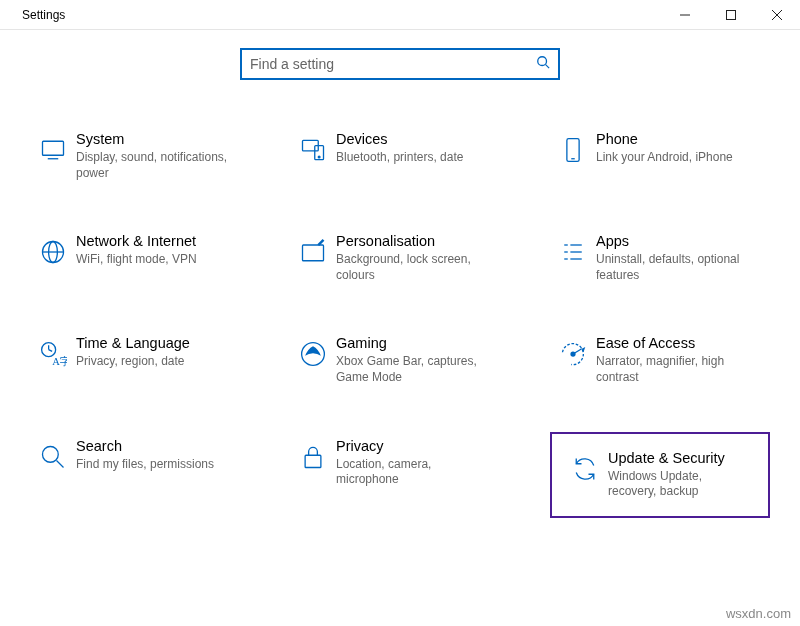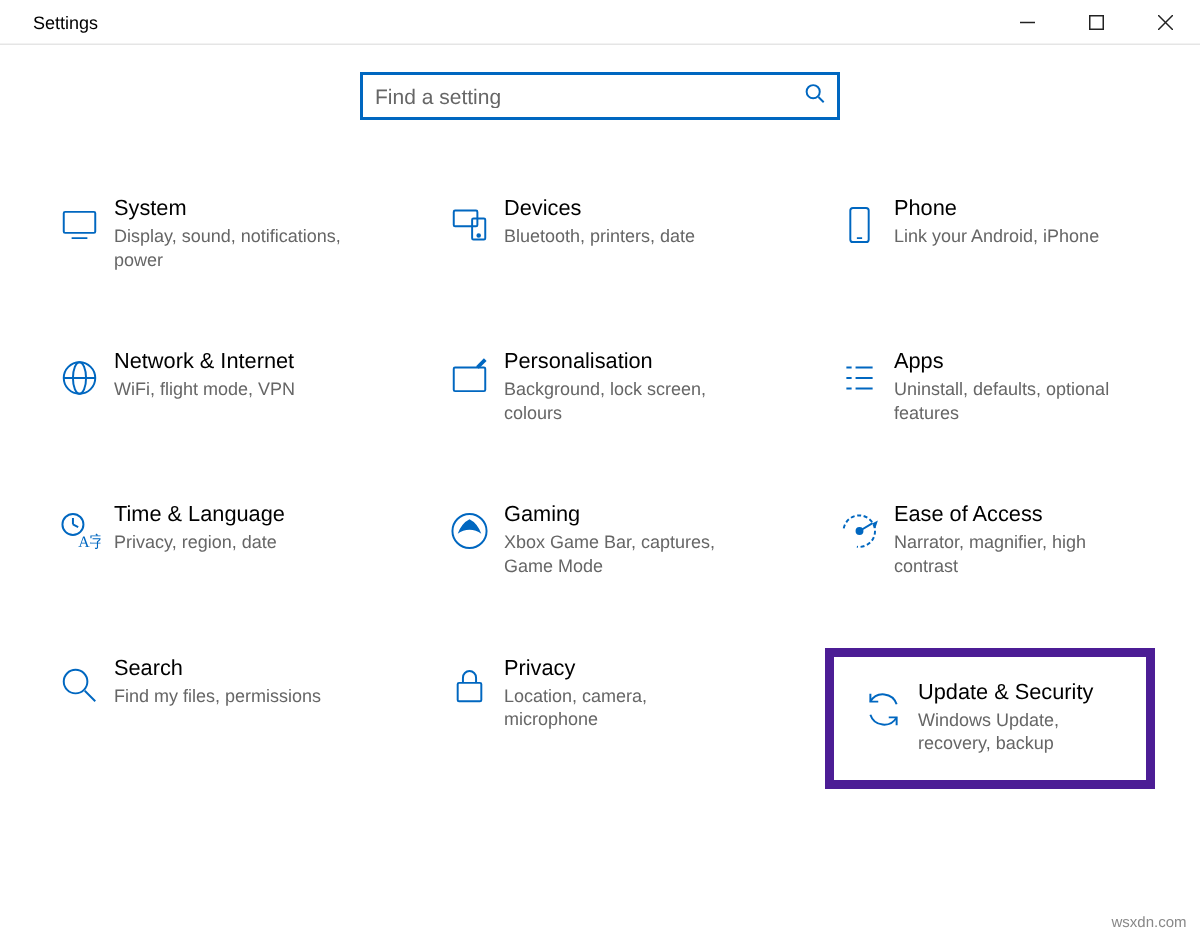--- a/index.html
+++ b/index.html
@@ -64,21 +64,21 @@
   column-gap: 10px;
   row-gap: 30px;
   gap: 40px;
 }
 .tile {
   display: flex;
   align-items: flex-start;
   padding: 6px;
 }
 .tile.highlighted {
-  border: 6px solid #4c1d95;
+  border: 2px solid #4c1d95;
   padding: 16px;
 }
 .tile-icon {
   width: 34px;
   height: 34px;
   display: flex;
   align-items: center;
   justify-content: center;
   color: #a21caf;
   flex-shrink: 0;
@@ -95,21 +95,21 @@
 }
 .tile-desc {
   font-size: 12px;
   color: #666;
   line-height: 1.3;
 }
 .watermark {
   position: absolute;
   bottom: 4px;
   right: 6px;
-  font-size: 10px;
+  font-size: 13px;
   color: #888;
   background: rgba(255,255,255,0.8);
   padding: 1px 3px;
 }
 </style>
 </head>
 <body>
 
 <div class="titlebar">
   <div class="titlebar-title">Settings</div>

